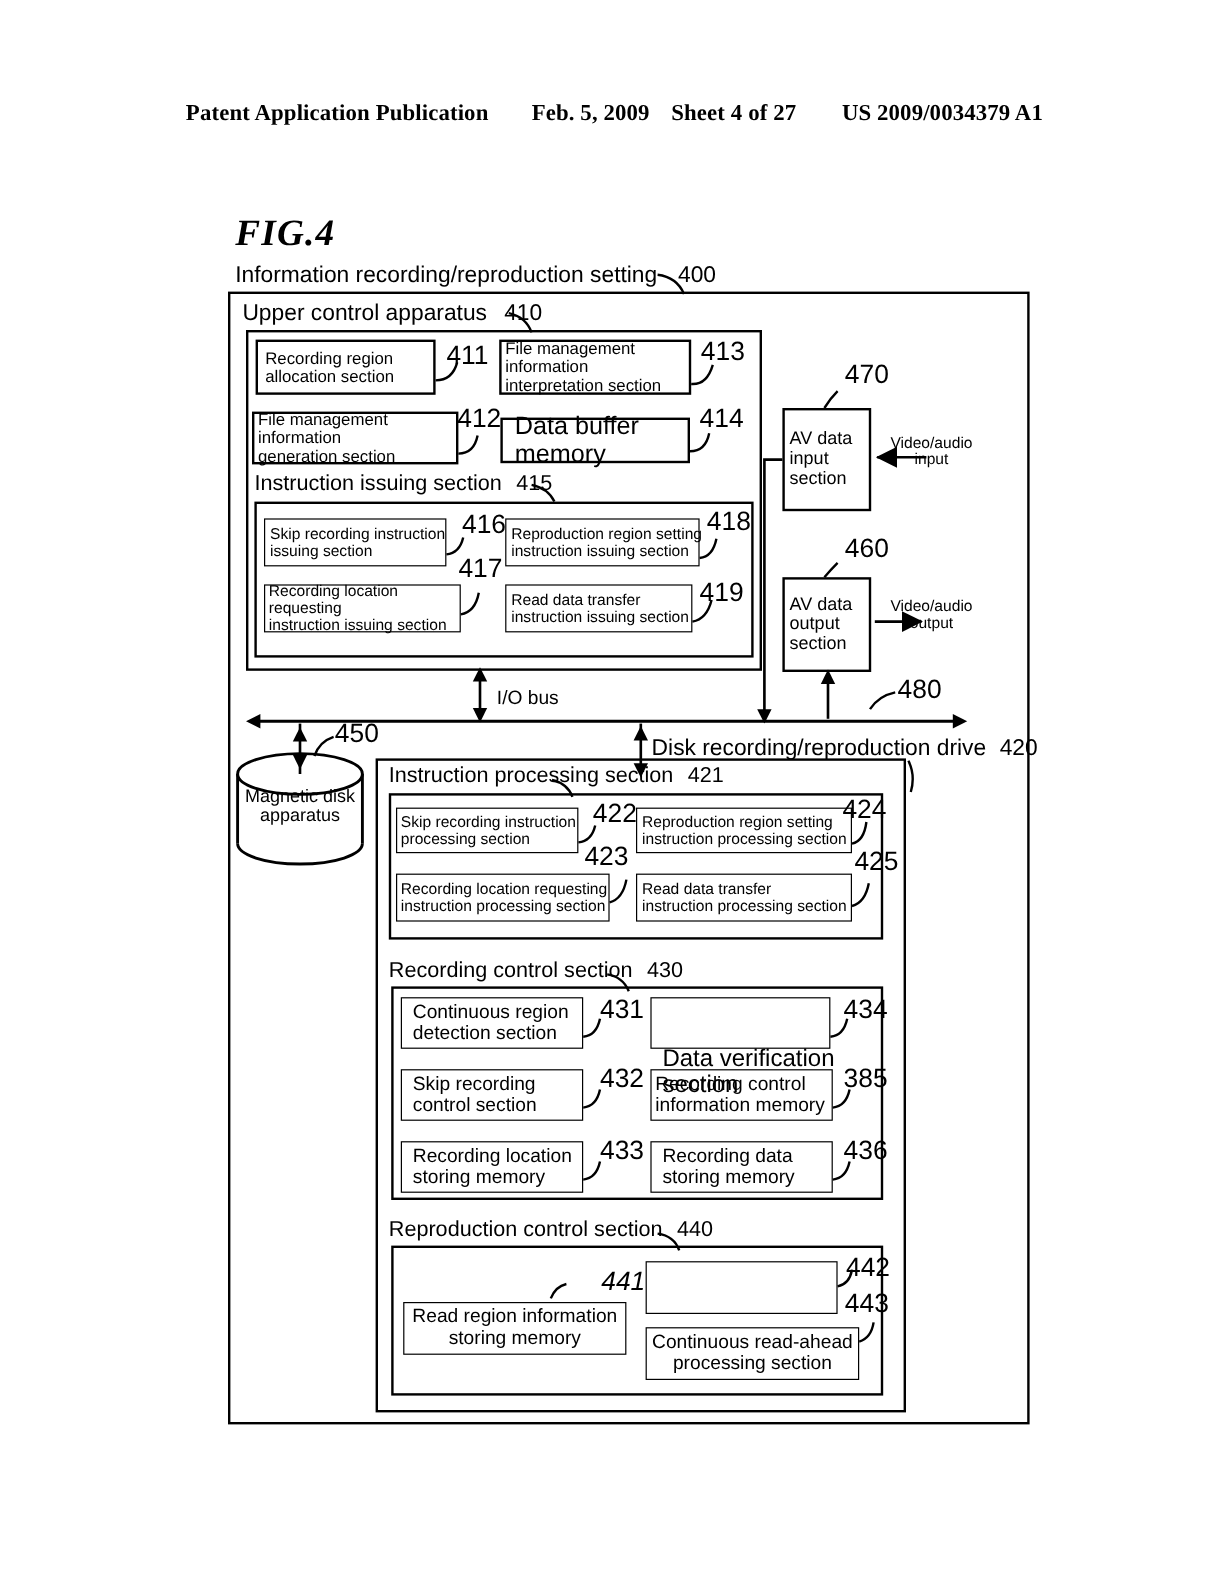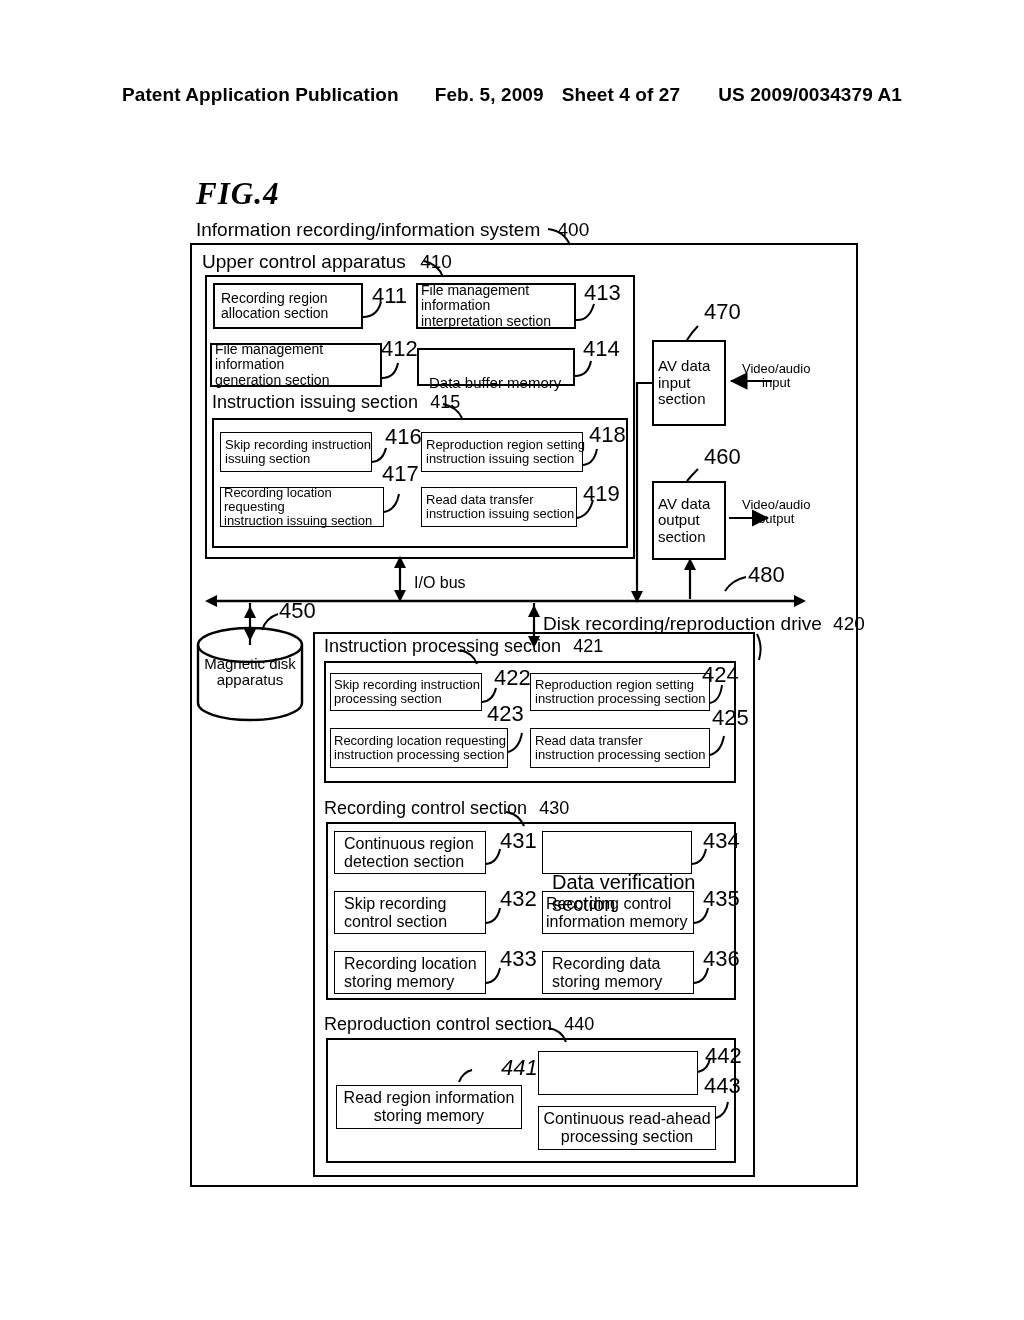--- a/index.html
+++ b/index.html
@@ -8,21 +8,21 @@
     background:#ffffff;
     font-family:"Liberation Sans", sans-serif;
     color:#000;
     position:relative;
     overflow:hidden;
   }
   
   #pub-header{
     position:absolute;left:0;top:84px;width:1024px;
     display:flex;justify-content:center;align-items:baseline;
-    font-family:Liberation Sans, sans-serif;
+    font-family:Liberation Serif, serif;
     font-weight:bold;font-size:19px;letter-spacing:.1px;
   }
   #pub-header .h-item{white-space:nowrap;}
   #pub-header .gapA{width:36px;}
   #pub-header .gapB{width:18px;}
   #pub-header .gapC{width:38px;}
 
   
   #fig-label{
     position:absolute;left:196px;top:176px;
@@ -62,21 +62,21 @@
   <span class="h-item">Sheet 4 of 27</span>
   <span class="gapC"></span>
   <span class="h-item">US 2009/0034379 A1</span>
 </div>
 
 <div id="fig-label">FIG.4</div>
 
 <div id="diagram">
 
   <div class="lbl dw" style="left:196px;top:220px;font-size:19px;">
-    <span>Information recording/information system</span>
+    <span>Information recording/reproduction setting</span>
     <span style="margin-left:12px;">400</span>
   </div>
 
   <div class="box" style="left:190px;top:243px;width:668px;height:944px;"></div>
 
   <div class="lbl dw" style="left:202px;top:252px;font-size:19px;">
     <span>Upper control apparatus</span>
     <span style="margin-left:9px;">410</span>
   </div>
 
@@ -91,21 +91,21 @@
   <div class="boxtext lft dw" style="left:418px;top:283px;width:160px;height:46px;font-size:14px;padding-left:3px;white-space:pre-line;">File management information
 interpretation section</div>
   <div class="num dw" style="left:584px;top:280px;">413</div>
 
   <div class="box" style="left:210px;top:343px;width:172px;height:44px;"></div>
   <div class="boxtext lft dw" style="left:212px;top:343px;width:172px;height:44px;font-size:14px;padding-left:3px;white-space:pre-line;">File management information
 generation section</div>
   <div class="num dw" style="left:381px;top:336px;">412</div>
 
   <div class="box" style="left:417px;top:348px;width:158px;height:38px;"></div>
-  <div class="boxtext lft dw" style="left:425px;top:364px;width:158px;height:38px;font-size:15px;padding-left:4px;white-space:pre-line;">Data buffer memory</div>
+  <div class="boxtext lft dw" style="left:425px;top:348px;width:158px;height:38px;font-size:21px;padding-left:4px;white-space:pre-line;">Data buffer memory</div>
   <div class="num dw" style="left:583px;top:336px;">414</div>
 
   <div class="lbl dw" style="left:212px;top:393px;font-size:18px;">
     <span>Instruction issuing section</span>
     <span style="margin-left:7px;">415</span>
   </div>
 
   <div class="box" style="left:212px;top:418px;width:416px;height:130px;"></div>
 
   <div class="box thin" style="left:220px;top:432px;width:152px;height:40px;"></div>
@@ -201,21 +201,21 @@
   <div class="num dw" style="left:703px;top:828px;">434</div>
 
   <div class="box thin" style="left:334px;top:891px;width:152px;height:43px;"></div>
   <div class="boxtext lft dw" style="left:344px;top:891px;width:152px;height:43px;font-size:16px;white-space:pre-line;">Skip recording
 control section</div>
   <div class="num dw" style="left:500px;top:886px;">432</div>
 
   <div class="box thin" style="left:542px;top:891px;width:152px;height:43px;"></div>
   <div class="boxtext lft dw" style="left:546px;top:891px;width:152px;height:43px;font-size:16px;white-space:pre-line;">Recording control
 information memory</div>
-  <div class="num dw" style="left:703px;top:886px;">435</div>
+  <div class="num dw" style="left:703px;top:886px;">385</div>
 
   <div class="box thin" style="left:334px;top:951px;width:152px;height:43px;"></div>
   <div class="boxtext lft dw" style="left:344px;top:951px;width:152px;height:43px;font-size:16px;white-space:pre-line;">Recording location
 storing memory</div>
   <div class="num dw" style="left:500px;top:946px;">433</div>
 
   <div class="box thin" style="left:542px;top:951px;width:152px;height:43px;"></div>
   <div class="boxtext lft dw" style="left:552px;top:951px;width:152px;height:43px;font-size:16px;white-space:pre-line;">Recording data
 storing memory</div>
   <div class="num dw" style="left:703px;top:946px;">436</div>

